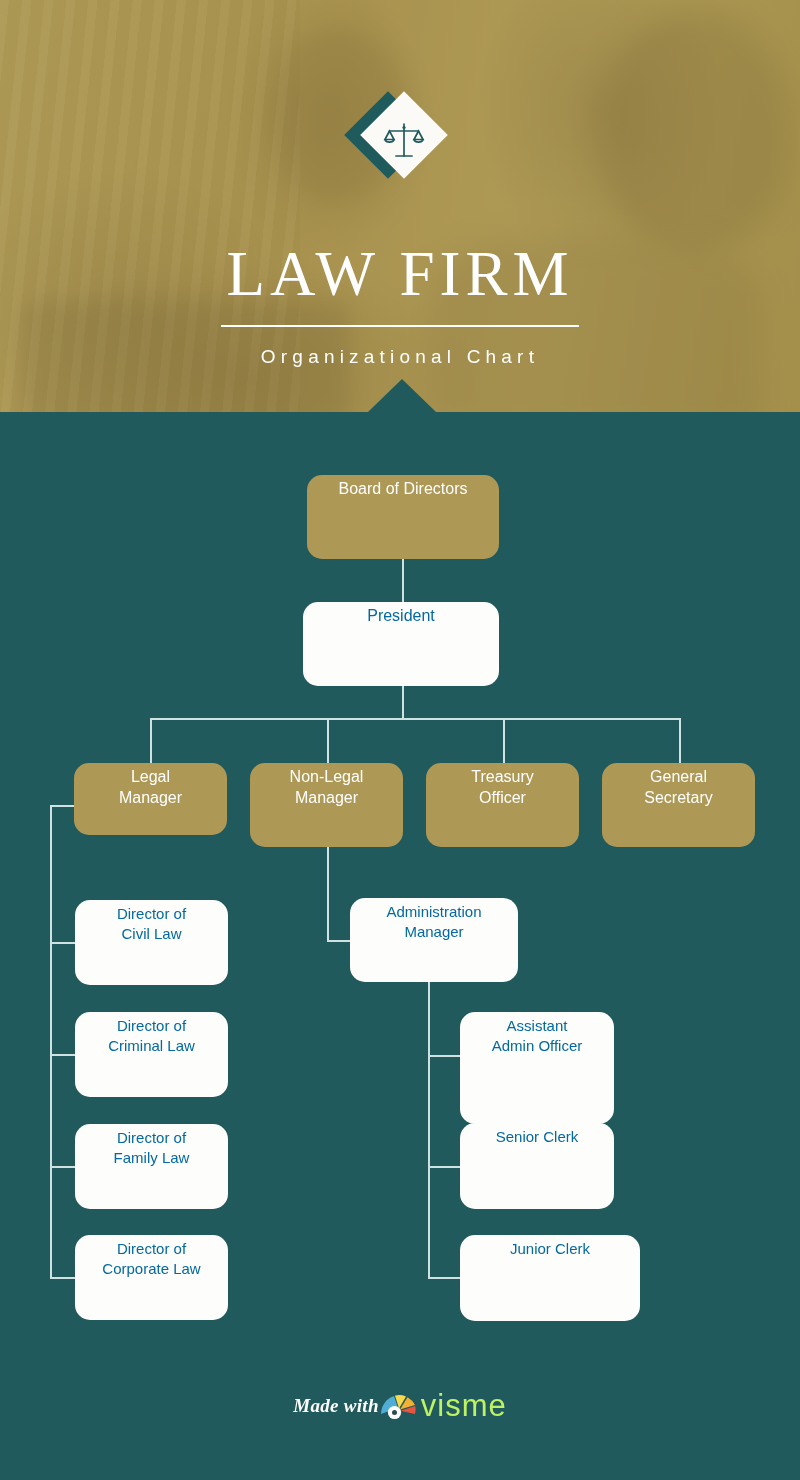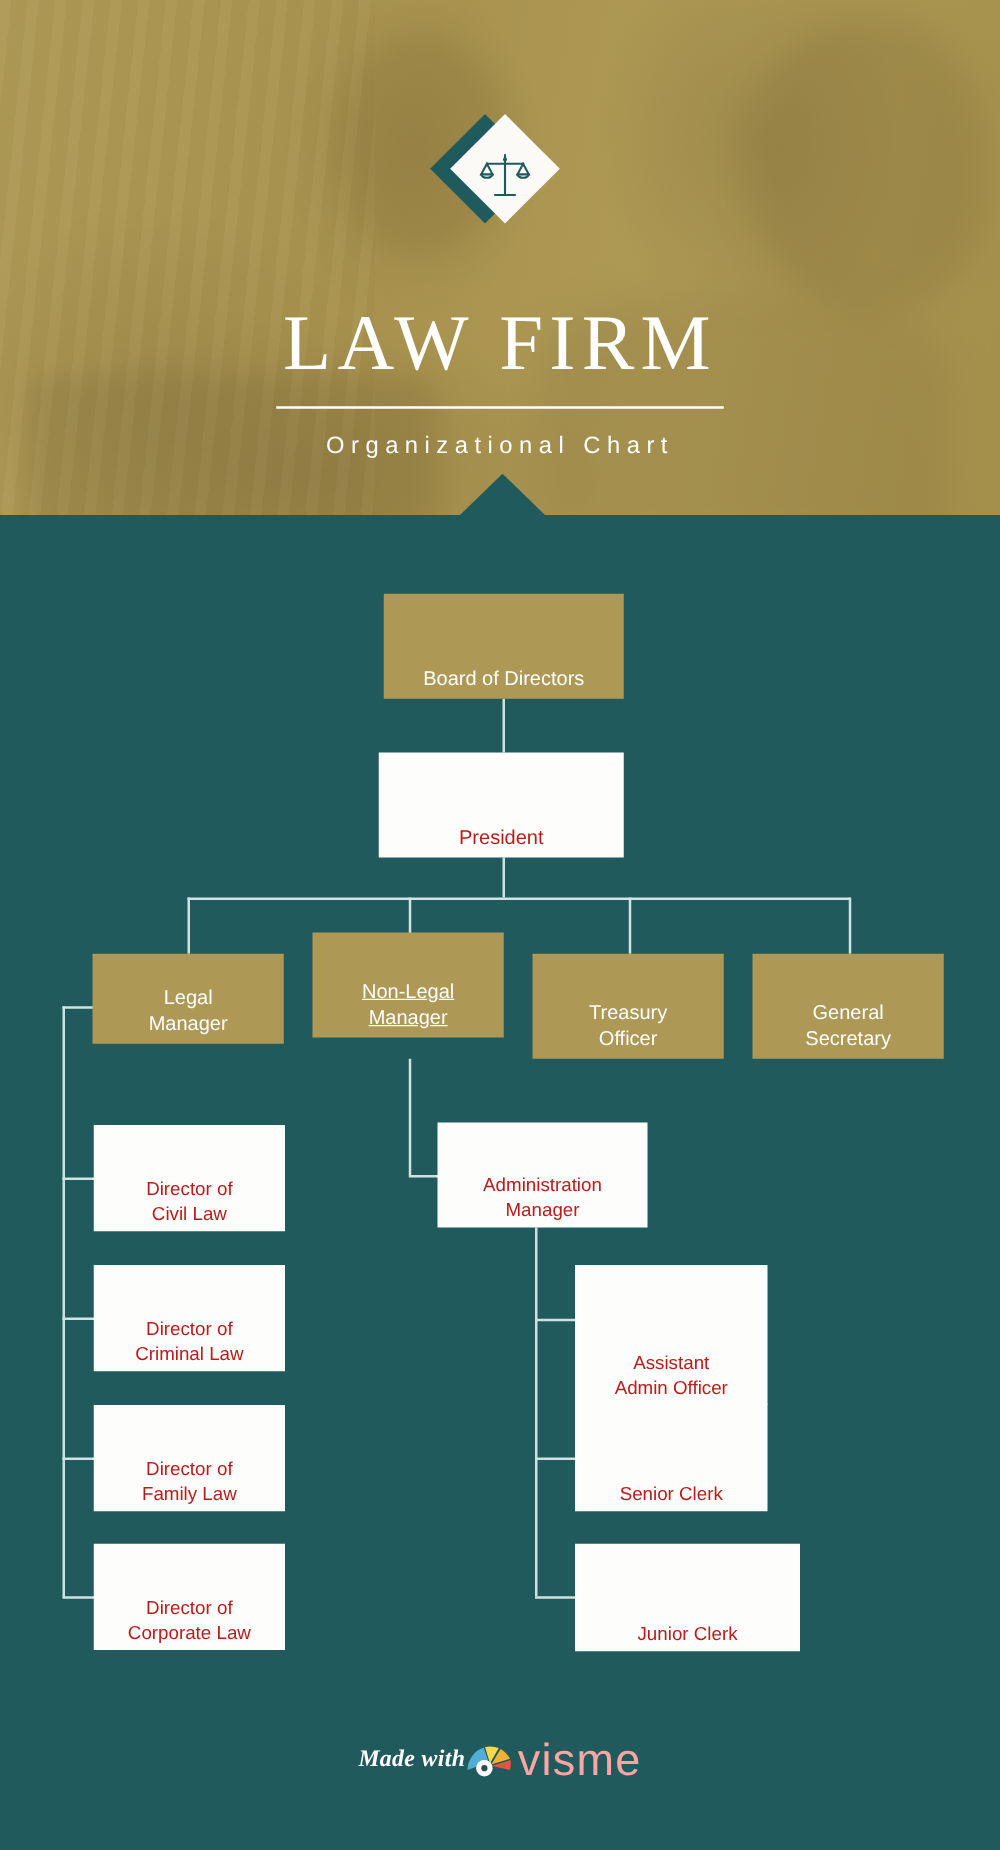--- a/index.html
+++ b/index.html
@@ -145,36 +145,36 @@
 
   
   #chart {
     position: absolute;
     left: 0; top: 412px;
     width: 800px;
     height: 1068px;
   }
   .node {
     position: absolute;
-    border-radius: 0;
+    border-radius: 15px;
     display: flex;
-    align-items: flex-end;
+    align-items: flex-start;
     justify-content: center;
     text-align: center;
     line-height: 1.3;
     box-sizing: border-box;
     padding: 4px 8px;
   }
   .node.gold {
     background: #AE9856;
     color: #FFFFFF;
   }
   .node.white {
     background: #FDFDFB;
-    color: #b91c1c;
+    color: #0369a1;
   }
   .node span { display: block; }
 
   .link {
     position: absolute;
     background: #CFE2E2;
   }
   .link.v { width: 2px; }
   .link.h { height: 2px; }
 
@@ -190,22 +190,22 @@
   }
   #made-with {
     font-family: "Liberation Serif", serif;
     font-style: italic;
     font-weight: bold;
     font-size: 19px;
     color: #FFFFFF;
     letter-spacing: 0.3px;
   }
   #visme-word {
-    font-size: 36px;
-    color: #fca5a5;
+    font-size: 31px;
+    color: #bef264;
     letter-spacing: 1px;
     line-height: 1;
   }
 </style>
 </head>
 <body>
 
 <div id="page">
 
   <div id="header">
@@ -276,21 +276,21 @@
           <div>
             <span>President</span>
           </div>
         </div>
         <div class="node gold" style="left: 74px; top: 351px; width: 153px; height: 72px; font-size: 16px;">
           <div>
             <span>Legal</span>
             <span>Manager</span>
           </div>
         </div>
-        <div class="node gold" style="left: 250px; top: 334px; width: 153px; height: 84px; font-size: 16px; text-decoration: underline;">
+        <div class="node gold" style="left: 250px; top: 351px; width: 153px; height: 84px; font-size: 16px;">
           <div>
             <span>Non-Legal</span>
             <span>Manager</span>
           </div>
         </div>
         <div class="node gold" style="left: 426px; top: 351px; width: 153px; height: 84px; font-size: 16px;">
           <div>
             <span>Treasury</span>
             <span>Officer</span>
           </div>

